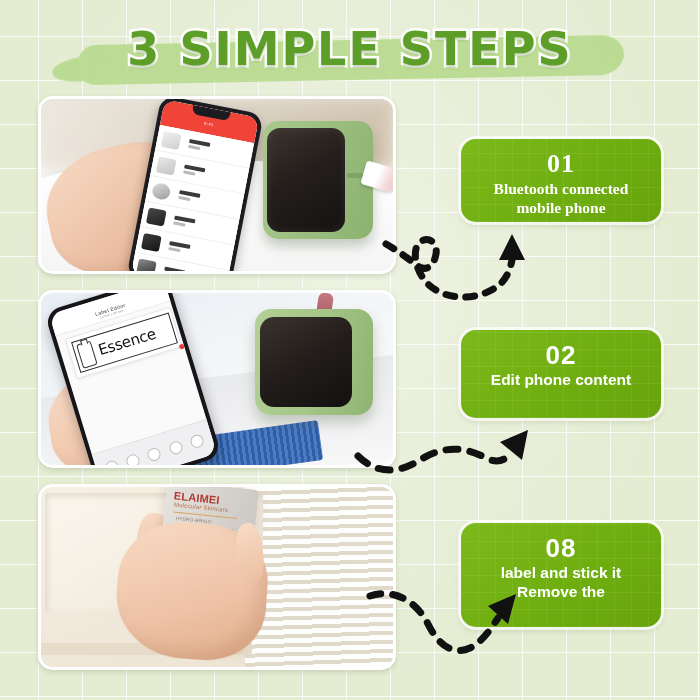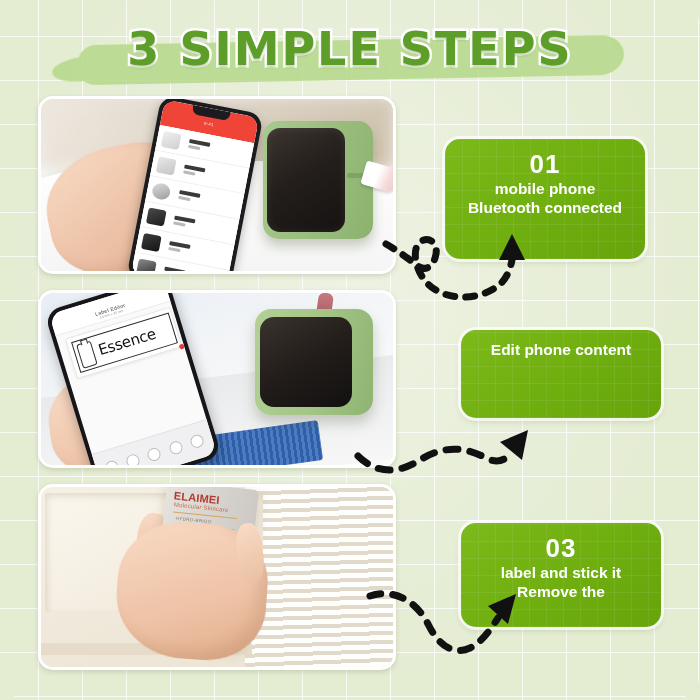--- a/index.html
+++ b/index.html
@@ -1,21 +1,21 @@
 <!DOCTYPE html>
 <html><head>
 <meta charset="utf-8">
 <style>
   html,body{margin:0;padding:0;}
   body{
     width:700px;height:700px;overflow:hidden;
     font-family:"Liberation Sans",sans-serif;
     background:#e4ecd2;
   }
-  .stage{position:relative;width:700px;height:700px;overflow:hidden;background:#e4ecd2;border-radius:27px;}
+  .stage{position:relative;width:700px;height:700px;overflow:hidden;background:#e4ecd2;}
   
   .grid-bg{
     position:absolute;inset:0;
     background-color:#e4ecd2;
     background-image:
       linear-gradient(to right, rgba(255,255,255,.75) 1.5px, transparent 1.5px),
       linear-gradient(to bottom, rgba(255,255,255,.75) 1.5px, transparent 1.5px);
     background-size:44px 44px;
     background-position:-6px -8px;
   }
@@ -193,21 +193,21 @@
   .stepbox{
     position:absolute;width:200px;border-radius:15px;
     background:
       repeating-linear-gradient(0deg, rgba(255,255,255,.07) 0px, rgba(255,255,255,.07) 1px, transparent 1px, transparent 17px),
       repeating-linear-gradient(90deg, rgba(255,255,255,.07) 0px, rgba(255,255,255,.07) 1px, transparent 1px, transparent 17px),
       linear-gradient(140deg,#7cb91a 0%,#6fae0f 55%,#66a40b 100%);
     color:#fff;text-align:center;
     box-shadow:0 0 0 3px rgba(255,255,255,.75), 0 3px 6px rgba(110,135,80,.3);
     padding:10px 8px 13px;box-sizing:border-box;
   }
-  #stepbox-1{left:445px;top:139px;height:120px;}
+  #stepbox-1{left:461px;top:139px;height:83px;font-family:Liberation Serif, serif;}
   #stepbox-2{left:461px;top:330px;height:88px;}
   #stepbox-3{left:461px;top:523px;height:104px;}
   .step-num{font-size:26px;font-weight:bold;line-height:30px;letter-spacing:1px;}
   .step-text{font-size:15.5px;line-height:19px;font-weight:bold;letter-spacing:0;}
 
   
   .arrow{position:absolute;}
   #arrow-1{left:382px;top:226px;width:150px;height:92px;}
   #arrow-2{left:352px;top:412px;width:180px;height:84px;}
   #arrow-3{left:352px;top:586px;width:180px;height:84px;}
@@ -358,30 +358,31 @@
           <i></i>
       </div>
       <div class="b-vol">3.4 fl. oz. / 100 ml</div>
     </div>
     <div class="hand p3-hand"></div>
     <div class="p3-fing p3-g2"></div>
   </div>
 
   <div class="stepbox" id="stepbox-1">
     <div class="step-num">01</div>
+    <div class="step-text">Bluetooth connected</div>
     <div class="step-text">mobile phone</div>
-    <div class="step-text">Bluetooth connected</div>
   </div>
 
   <div class="stepbox" id="stepbox-2">
+    <div class="step-num">02</div>
     <div class="step-text">Edit phone content</div>
   </div>
 
   <div class="stepbox" id="stepbox-3">
-    <div class="step-num">03</div>
+    <div class="step-num">08</div>
     <div class="step-text">label and stick it</div>
     <div class="step-text">Remove the</div>
   </div>
 
   <svg class="arrow" id="arrow-1" viewBox="0 0 150 92">
     <path d="M4,18 C18,26 28,34 36,40 C44,46 52,40 54,28 C56,16 46,10 38,16 C30,22 32,44 46,58 C62,74 94,76 116,60 C124,54 128,44 130,34" fill="none" stroke="#111" stroke-width="7" stroke-linecap="round" stroke-dasharray="9 11"></path>
     <path d="M130,8 L143,34 L117,34 Z" fill="#111"></path>
   </svg>
 
   <svg class="arrow" id="arrow-2" viewBox="0 0 180 84">

